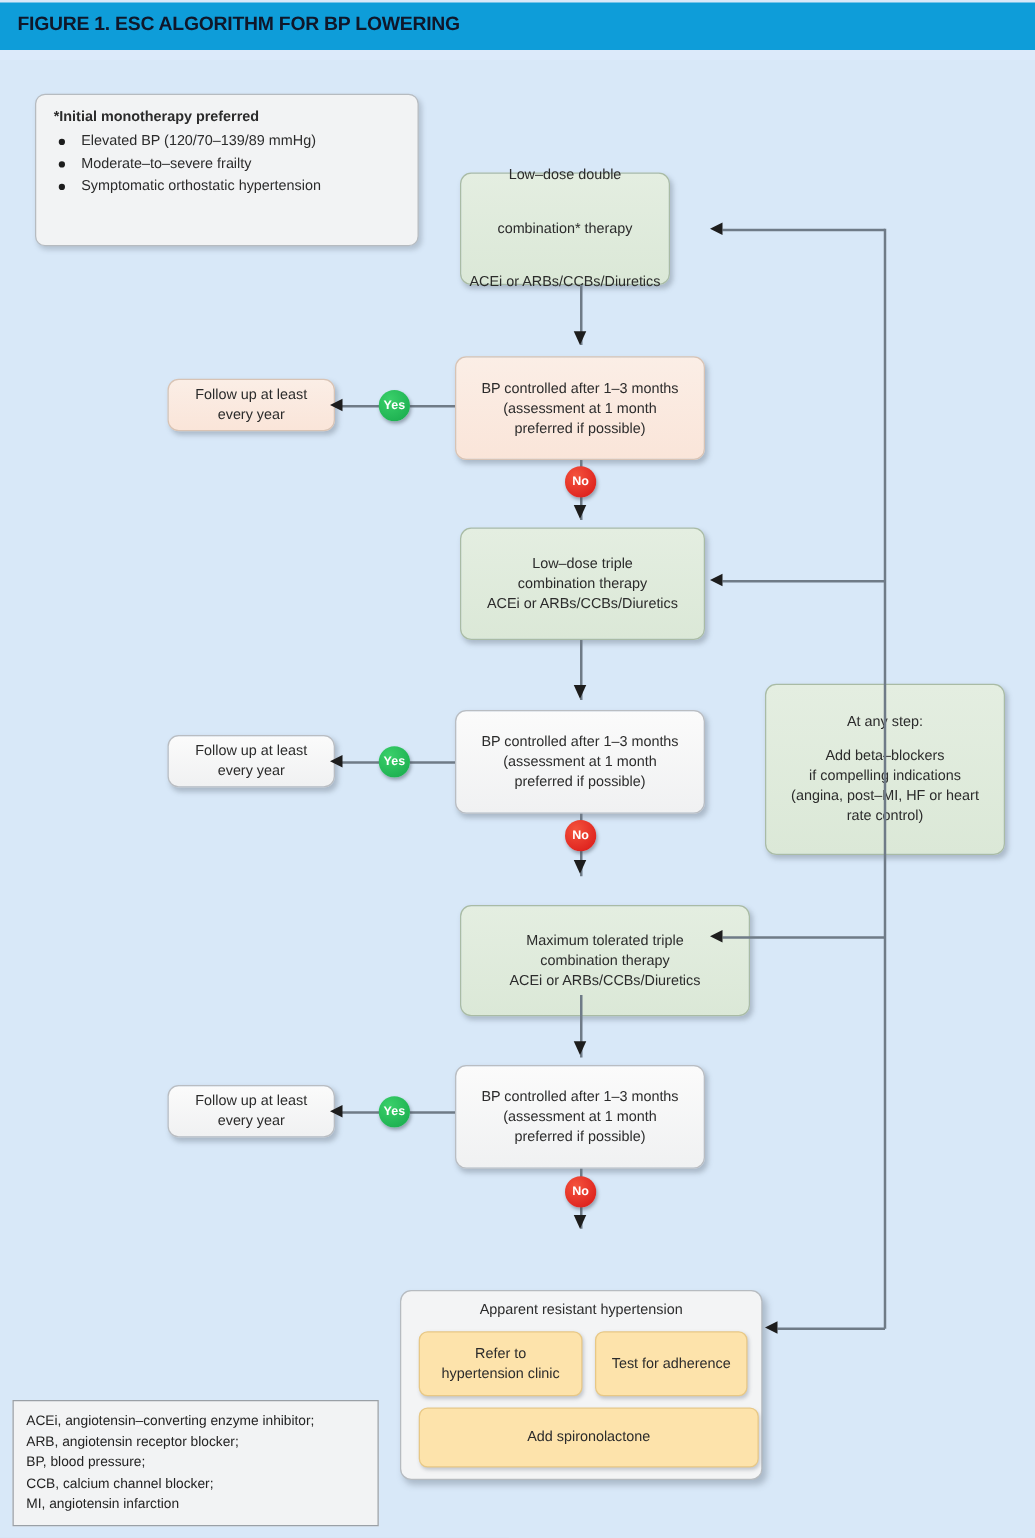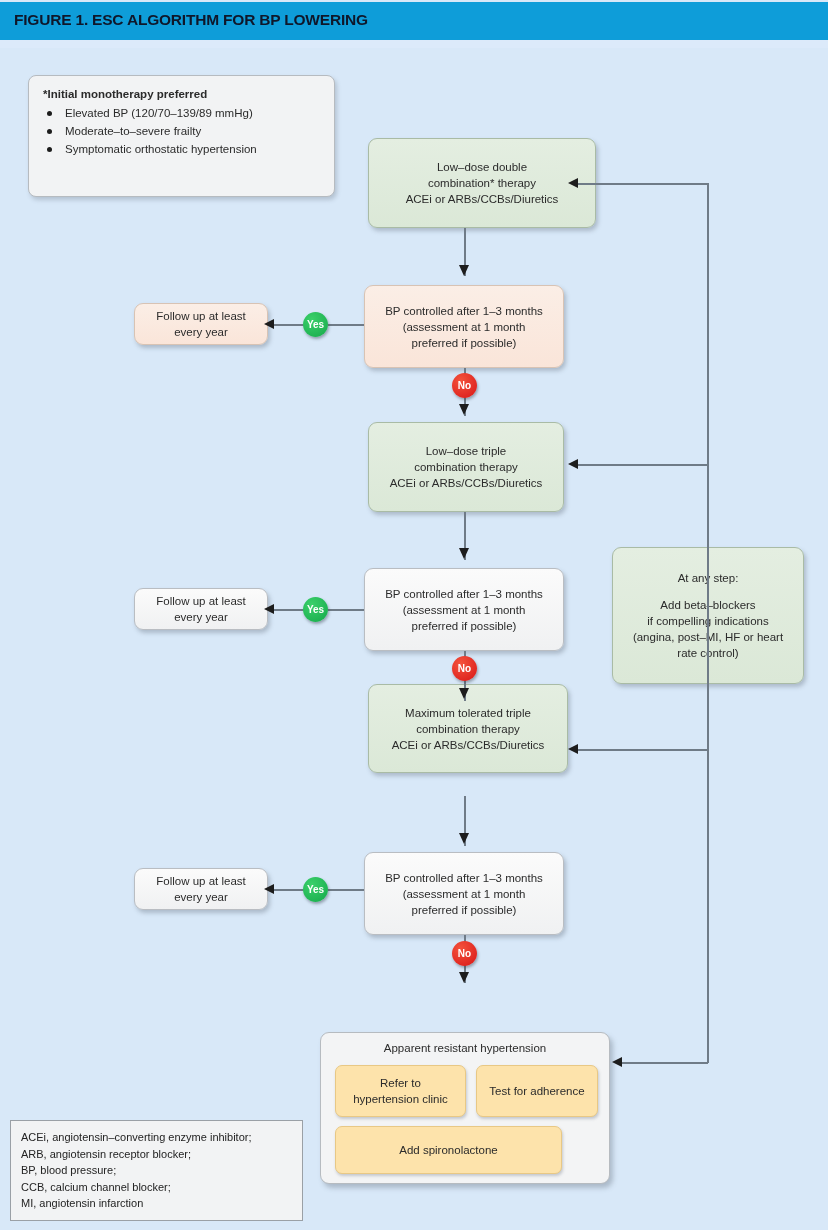--- a/index.html
+++ b/index.html
@@ -185,21 +185,21 @@
 
   <div class="ln hln" style="left:578px;top:464px;width:130px;"></div>
   <div class="arrow-left" style="left:568px;top:459px;"></div>
 
   <div class="ln hln" style="left:578px;top:749px;width:130px;"></div>
   <div class="arrow-left" style="left:568px;top:744px;"></div>
 
   <div class="ln hln" style="left:622px;top:1062px;width:86px;"></div>
   <div class="arrow-left" style="left:612px;top:1057px;"></div>
 
-  <div class="node green" style="left:368px;top:138px;width:228px;height:90px;">
+  <div class="node green" style="left:368px;top:138px;width:168px;height:90px;gap:27px;">
     <span>Low–dose double</span>
     <span>combination* therapy</span>
     <span>ACEi or ARBs/CCBs/Diuretics</span>
   </div>
 
   <div class="node pink" style="left:364px;top:285px;width:200px;height:83px;">
     <span>BP controlled after 1–3 months</span>
     <span>(assessment at 1 month</span>
     <span>preferred if possible)</span>
   </div>
@@ -219,21 +219,21 @@
     <span>BP controlled after 1–3 months</span>
     <span>(assessment at 1 month</span>
     <span>preferred if possible)</span>
   </div>
 
   <div class="node white" style="left:134px;top:588px;width:134px;height:42px;">
     <span>Follow up at least</span>
     <span>every year</span>
   </div>
 
-  <div class="node green" style="left:368px;top:684px;width:200px;height:89px;">
+  <div class="node green" style="left:368px;top:724px;width:232px;height:89px;">
     <span>Maximum tolerated  triple</span>
     <span>combination therapy</span>
     <span>ACEi or ARBs/CCBs/Diuretics</span>
   </div>
 
   <div class="node white" style="left:364px;top:852px;width:200px;height:83px;">
     <span>BP controlled after 1–3 months</span>
     <span>(assessment at 1 month</span>
     <span>preferred if possible)</span>
   </div>
@@ -264,21 +264,21 @@
 
     <div class="node orange" style="left:14px;top:32px;width:131px;height:52px;box-shadow:1px 2px 3px rgba(90,100,115,.3);">
       <span>Refer to</span>
       <span>hypertension clinic</span>
     </div>
 
     <div class="node orange" style="left:155px;top:32px;width:122px;height:52px;box-shadow:1px 2px 3px rgba(90,100,115,.3);">
       <span>Test for adherence</span>
     </div>
 
-    <div class="node orange" style="left:14px;top:93px;width:227px;height:48px;box-shadow:1px 2px 3px rgba(90,100,115,.3);justify-content:center;">
+    <div class="node orange" style="left:14px;top:93px;width:272px;height:48px;box-shadow:1px 2px 3px rgba(90,100,115,.3);justify-content:center;">
       <span>Add spironolactone</span>
     </div>
   </div>
 
   <div class="legend">
     <div>ACEi, angiotensin–converting enzyme inhibitor;</div>
     <div>ARB, angiotensin receptor blocker;</div>
     <div>BP, blood pressure;</div>
     <div>CCB, calcium channel blocker;</div>
     <div>MI, angiotensin infarction</div>

